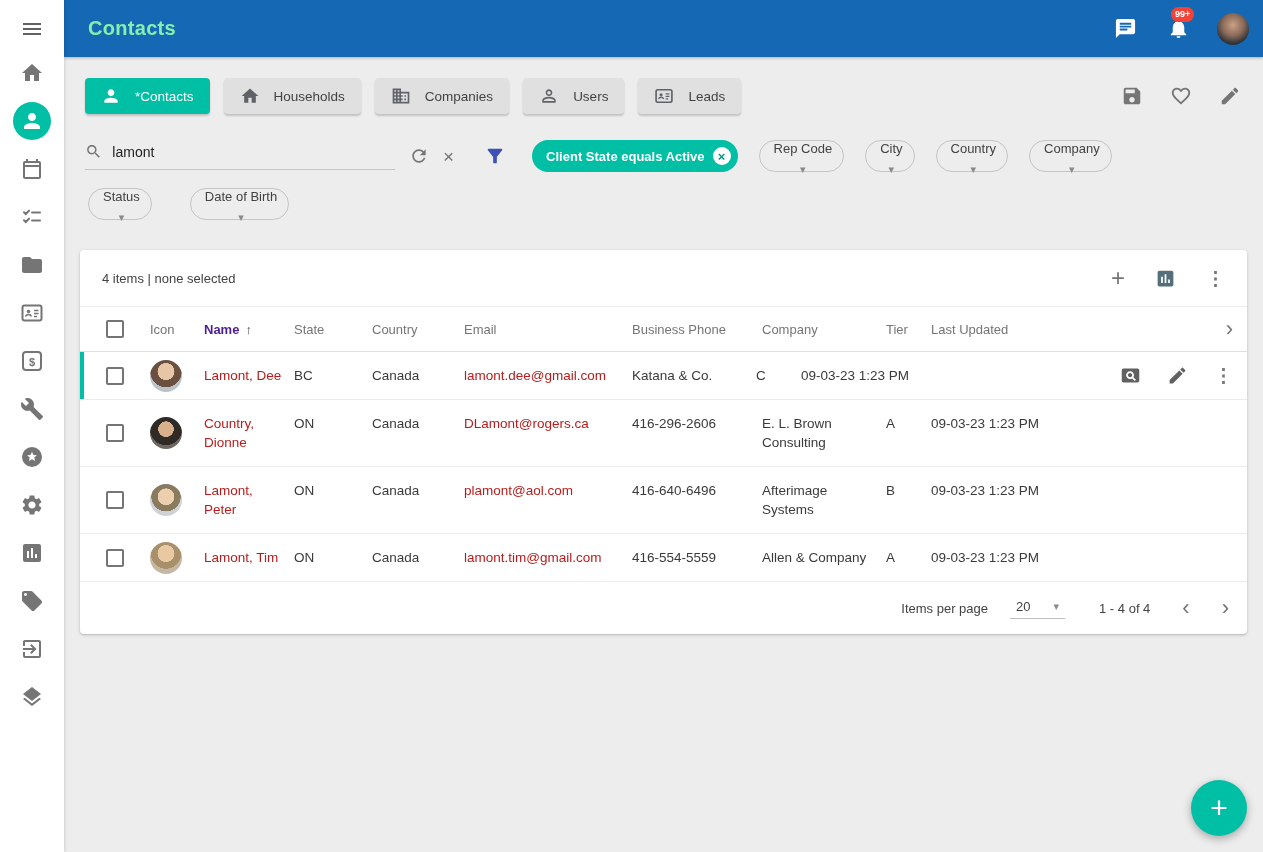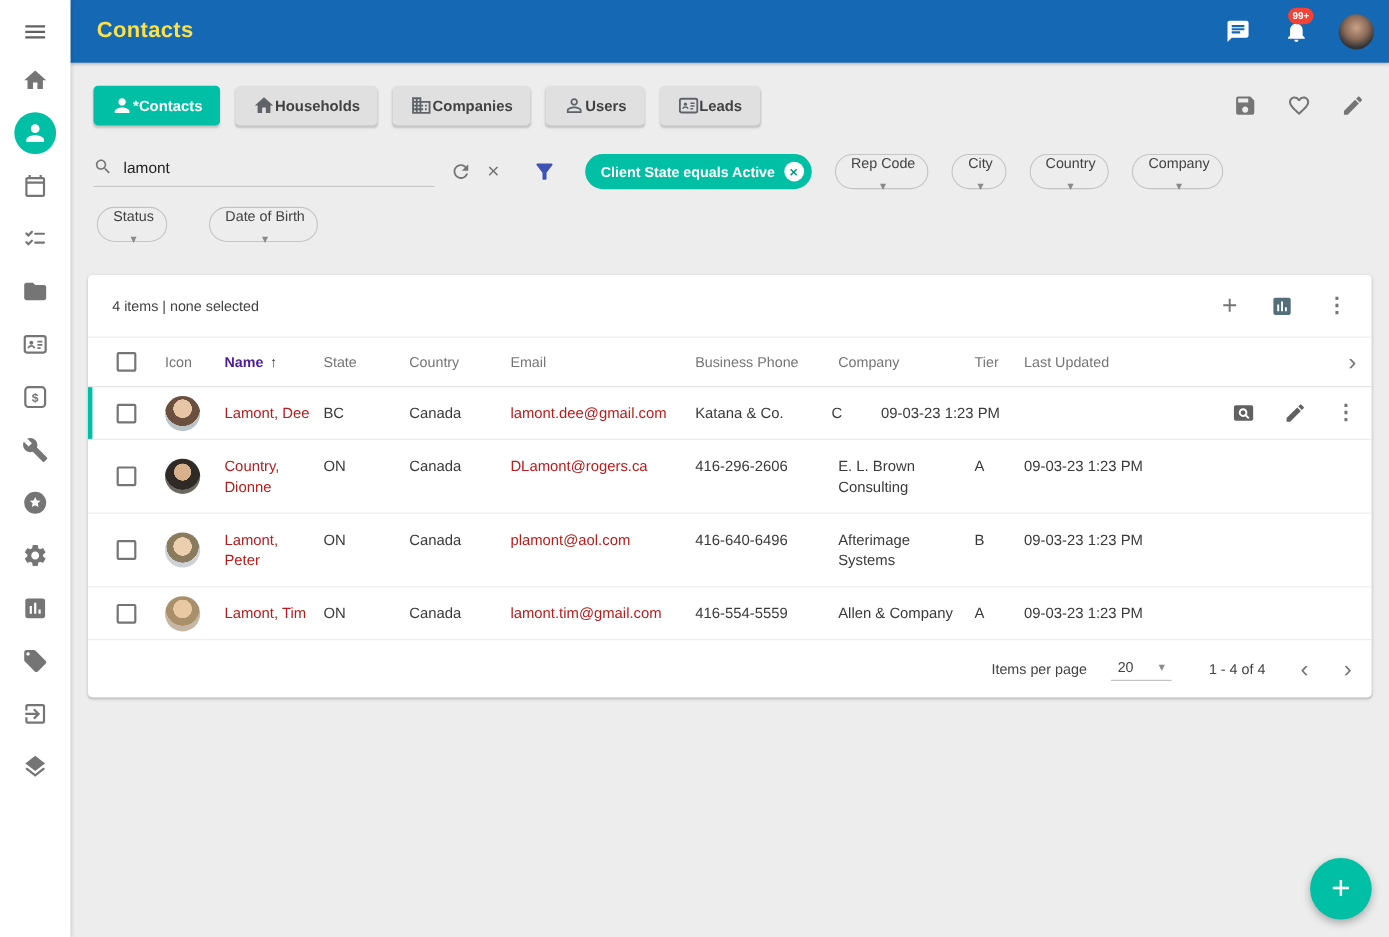--- a/index.html
+++ b/index.html
@@ -15,35 +15,35 @@
   .menu-btn { margin:15px 0 6px; color:#616161; height:28px; display:flex; align-items:center; }
   .side-nav { display:flex; flex-direction:column; align-items:center; }
   .side-btn { width:48px; height:48px; display:flex; align-items:center; justify-content:center; color:#757575; }
   .side-btn svg { width:24px; height:24px; }
   .active-circle { width:38px; height:38px; border-radius:50%; background:#00bfa5; display:flex; align-items:center; justify-content:center; color:#fff; }
   .active-circle svg { width:24px; height:24px; }
 
   
   .topbar { position:absolute; left:64px; top:0; right:0; height:57px; background:#1568b3;
             display:flex; align-items:center; padding:0 14px 0 24px; box-shadow:0 1px 3px rgba(0,0,0,.25); z-index:5; }
-  .topbar h1 { font-size:20px; font-weight:bold; color:#fde047; letter-spacing:.3px; }
+  .topbar h1 { font-size:20px; font-weight:bold; color:#86efac; letter-spacing:.3px; }
   .topbar-actions { margin-left:auto; display:flex; align-items:center; gap:24px; }
   .topbar-actions .icon-btn { color:#fff; position:relative; padding:3px; }
   .icon-btn svg { width:23px; height:23px; }
   .badge { position:absolute; top:-7px; left:7px; background:#f44336; color:#fff; font-size:9px; font-weight:bold;
            border-radius:9px; padding:3px 4px; min-width:18px; text-align:center; line-height:1; }
   .avatar-sm { width:32px; height:32px; border-radius:50%; border:none; cursor:pointer;
                background: radial-gradient(circle at 50% 38%, #caa187 0%, #8a6a58 42%, #2f3338 72%); }
 
   
   .content { position:absolute; left:64px; top:57px; right:0; bottom:0; }
 
   .tabs-row { display:flex; align-items:center; gap:14px; padding:21px 14px 0 21px; }
-  .tab { height:36px; border-radius:4px; background:#e0e0e0; color:#424242; font-size:13.5px; font-weight:bold;
-         display:flex; align-items:center; gap:0; padding:3px 16px; box-shadow:0 2px 2px rgba(0,0,0,.18); }
+  .tab { height:36px; border-radius:4px; background:#e0e0e0; color:#424242; font-size:13.5px; font-weight:normal;
+         display:flex; align-items:center; gap:14px; padding:3px 16px; box-shadow:0 2px 2px rgba(0,0,0,.18); }
   .tab svg { width:20px; height:20px; color:#5f6368; }
   .tab.active { background:#00bfa5; color:#fff; }
   .tab.active svg { color:#fff; }
   .tabs-right { margin-left:auto; display:flex; align-items:center; gap:27px; padding-right:8px; }
   .tool-btn { color:#757575; }
   .tool-btn svg { width:22px; height:22px; }
 
   .search-row { display:flex; align-items:center; padding:26px 14px 0 21px; flex-wrap:nowrap; }
   .search-field { display:flex; align-items:center; gap:10px; width:310px; border-bottom:1px solid #c6c6c6; padding-bottom:8px; }
   .search-field svg { width:19px; height:19px; color:#757575; }

